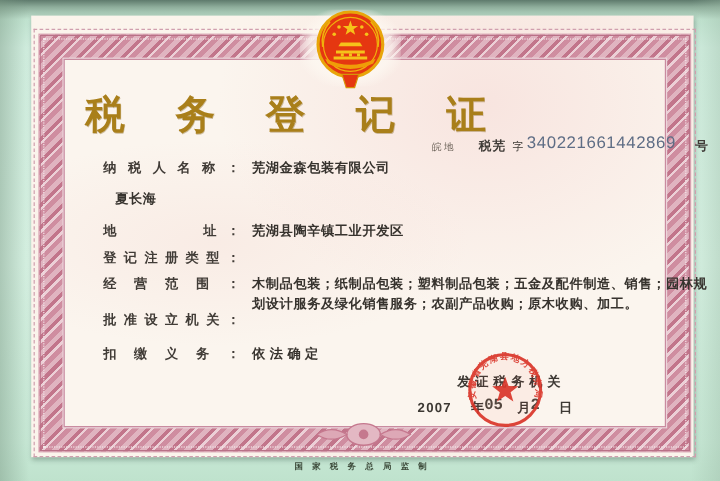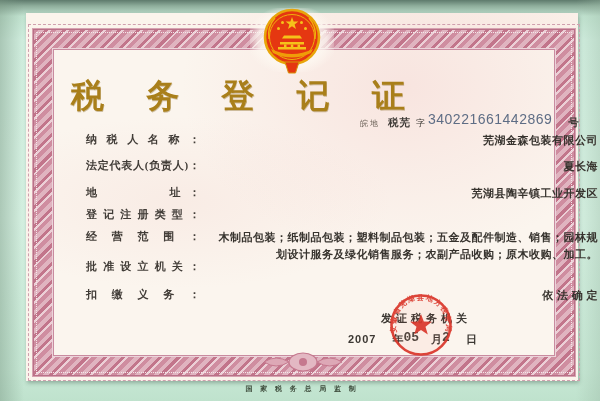--- a/index.html
+++ b/index.html
@@ -58,37 +58,37 @@
   .title {
     position:absolute; left:0; top:74px; width:476px;
     text-align:center; font-size:33px; font-weight:700;
     color:#a97f1a; letter-spacing:17px; text-indent:17px;
     text-shadow: .5px .5px 0 rgba(120,85,10,.35);
     white-space:nowrap;
   }
 
   
   .serial { position:absolute; left:360px; top:112px; width:210px; white-space:nowrap; color:#3e3a36; }
-  .serial .region { font-size:8px; color:#6b6258; letter-spacing:2px; margin-right:8px; }
+  .serial .region { font-size:8px; color:#6b6258; letter-spacing:2px; margin-right:19px; }
   .serial .bureau { font-size:10.5px; font-weight:700; letter-spacing:1px; }
   .serial .zi { font-size:9px; margin:0 3px 0 5px; }
   .serial .num { font-size:14px; color:#5e6d85; letter-spacing:.5px; position:relative; top:-2px; font-family:"Liberation Sans",sans-serif; }
   .serial .hao { font-size:10.5px; font-weight:700; margin-left:16px; }
 
   
   .row { position:absolute; left:86px; display:flex; align-items:flex-start; }
   .row-label {
     width:114px; flex:0 0 114px;
     font-size:11px; font-weight:700; color:#413c37;
     text-align:justify; text-align-last:justify; white-space:pre-wrap;
   }
   .row-value {
     margin-left:10px; width:388px;
     font-size:11px; font-weight:600; color:#37332e;
-    line-height:16.5px; letter-spacing:.5px;text-align:right;
+    line-height:16.5px; letter-spacing:.5px;
   }
   #row-taxpayer   { top:132px; }
   #row-legalrep   { top:158px; }
   #row-address    { top:185px; }
   #row-regtype    { top:207px; }
   #row-scope      { top:229px; }
   #row-approval   { top:259px; }
   #row-obligation { top:287px; }
 
   
@@ -151,21 +151,20 @@
 
 <div class="serial">
   <span class="region">皖地</span><span class="bureau">税芜</span><span class="zi">字</span><span class="num">340221661442869</span><span class="hao">号</span>
 </div>
 
 <div class="row" id="row-taxpayer">
   <div class="row-label">纳 税 人 名 称 ：</div>
   <div class="row-value">芜湖金森包装有限公司</div>
 </div>
 <div class="row" id="row-legalrep">
-  <div class="row-label">法定代表人(负责人)：</div>
   <div class="row-value">夏长海</div>
 </div>
 <div class="row" id="row-address">
   <div class="row-label">地　　　　　址 ：</div>
   <div class="row-value">芜湖县陶辛镇工业开发区</div>
 </div>
 <div class="row" id="row-regtype">
   <div class="row-label">登 记 注 册 类 型 ：</div>
 </div>
 <div class="row" id="row-scope">

